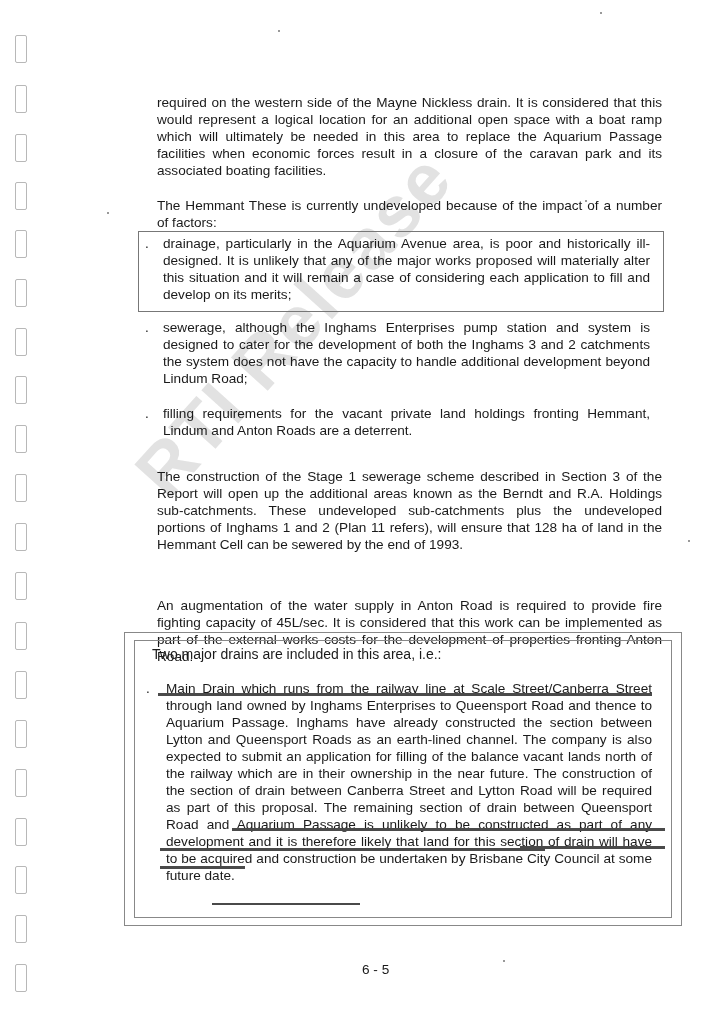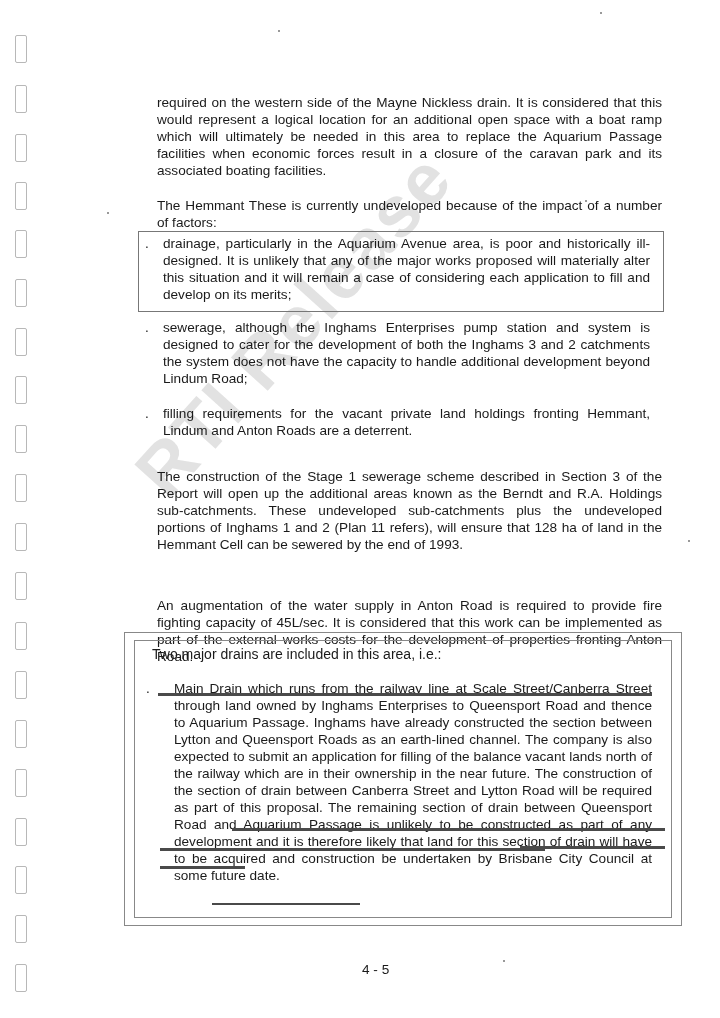--- a/index.html
+++ b/index.html
@@ -12,21 +12,21 @@
   .p { margin:12px; }
   .box1 { position:absolute; left:138px; top:231px; width:524px; height:79px; border:1.5px solid #777; }
   .bullet { position:absolute; left:145px; width:505px; font-size:13.6px; line-height:17px; text-align:justify; }
   .bullet .dot { position:absolute; left:0; top:0; }
   .bullet .btext { margin-left:18px; display:block; }
   .box2-outer { position:absolute; left:124px; top:632px; width:556px; height:292px; border:1.5px solid #888; }
   .box2-inner { position:absolute; left:134px; top:640px; width:536px; height:276px; border:1.5px solid #888; }
   .drain-intro { position:absolute; left:152px; top:646px; font-size:14px; line-height:17px; }
   .drain-bullet { position:absolute; left:146px; top:680px; width:506px; font-size:13.6px; line-height:17px; text-align:justify; }
   .drain-bullet .dot { position:absolute; left:0; top:0; }
-  .drain-bullet .btext { margin-left:28px; display:block; }
+  .drain-bullet .btext { margin-left:20px; display:block; }
   .hl { position:absolute; height:3px; background:#4a4a4a; }
   .watermark { position:absolute; left:180px; top:430px; font-size:72px; color:#d9d9d9; transform:rotate(-48deg); transform-origin:left bottom; white-space:nowrap; opacity:.75; font-weight:bold; letter-spacing:2px; z-index:0; }
   .pageno { position:absolute; left:362px; top:962px; font-size:13.6px; }
   .speck { position:absolute; width:2px; height:2px; background:#777; border-radius:1px; }
   .content { position:relative; z-index:1; }
 </style>
 </head>
 <body>
 
 <div class="page">
@@ -85,21 +85,21 @@
       <span class="btext">Main Drain which runs from the railway line at Scale Street/Canberra Street through land owned by Inghams Enterprises to Queensport Road and thence to Aquarium Passage.  Inghams have already constructed the section between Lytton and Queensport Roads as an earth-lined channel.  The company is also expected to submit an application for filling of the balance vacant lands north of the railway which are in their ownership in the near future.  The construction of the section of drain between Canberra Street and Lytton Road will be required as part of this proposal.  The remaining section of drain between Queensport Road and Aquarium Passage is unlikely to be constructed as part of any development and it is therefore likely that land for this section of drain will have to be acquired and construction be undertaken by Brisbane City Council at some future date.</span>
     </div>
 
     <div class="hl" style="left:158px; top:693px; width:494px;"></div>
     <div class="hl" style="left:232px; top:828px; width:433px;"></div>
     <div class="hl" style="left:160px; top:848px; width:385px;"></div>
     <div class="hl" style="left:520px; top:846px; width:145px;"></div>
     <div class="hl" style="left:160px; top:866px; width:85px;"></div>
     <div class="hl" style="left:212px; top:903px; width:148px; height:2px;"></div>
 
-    <div class="pageno">4 - 5</div>
+    <div class="pageno">6 - 5</div>
   </div>
 
   <div class="speck" style="left:107px; top:212px;"></div>
   <div class="speck" style="left:600px; top:12px;"></div>
   <div class="speck" style="left:278px; top:30px;"></div>
   <div class="speck" style="left:585px; top:200px;"></div>
   <div class="speck" style="left:688px; top:540px;"></div>
   <div class="speck" style="left:503px; top:960px;"></div>
 </div>
 

